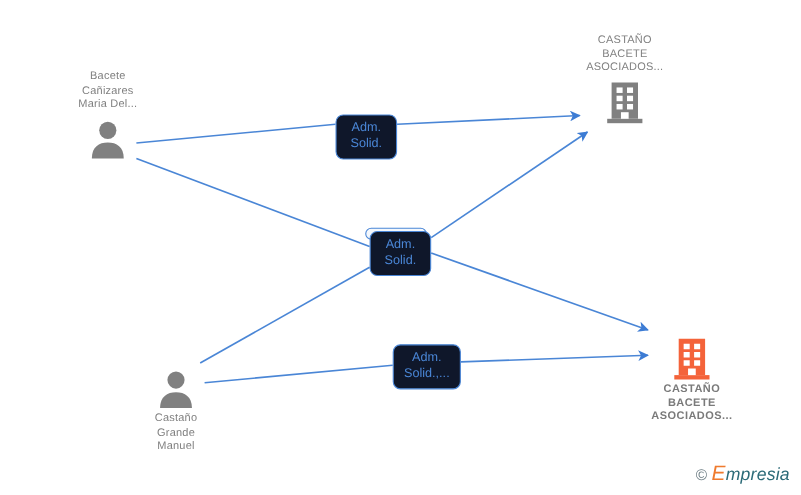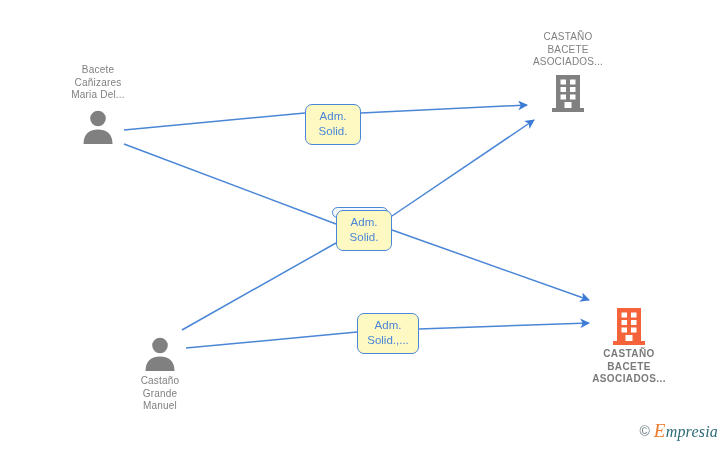--- a/index.html
+++ b/index.html
@@ -47,21 +47,21 @@
     display: block;
     margin: 0 auto;
   }
   .node.label-top .node-icon { margin-top: 4px; }
   .node.label-bottom .node-label { margin-top: 2px; }
 
   
   .edge-label {
     position: absolute;
     box-sizing: border-box;
-    background: #fef9c3;
+    background: #0f172a;
     border: 1.4px solid #4a86d6;
     border-radius: 7px;
     color: #4a86d6;
     font-size: 11.5px;
     line-height: 15px;
     text-align: center;
     padding: 4px 0 5px 0;
     white-space: pre-line;
     width: 56px;
   }
@@ -78,21 +78,21 @@
     display: flex;
     align-items: center;
     gap: 4px;
     font-size: 15px;
   }
   #watermark .copy {
     color: #6f7f86;
     font-size: 14px;
   }
   #watermark .brand {
-    font-family: Liberation Serif, serif;
+    font-family: Liberation Sans, sans-serif;
     font-style: italic;
     font-size: 16px;
     color: #2c6b78;
     letter-spacing: .2px;
   }
   #watermark .brand .cap {
     color: #ef7b2e;
     font-size: 19px;
   }
 </style>

